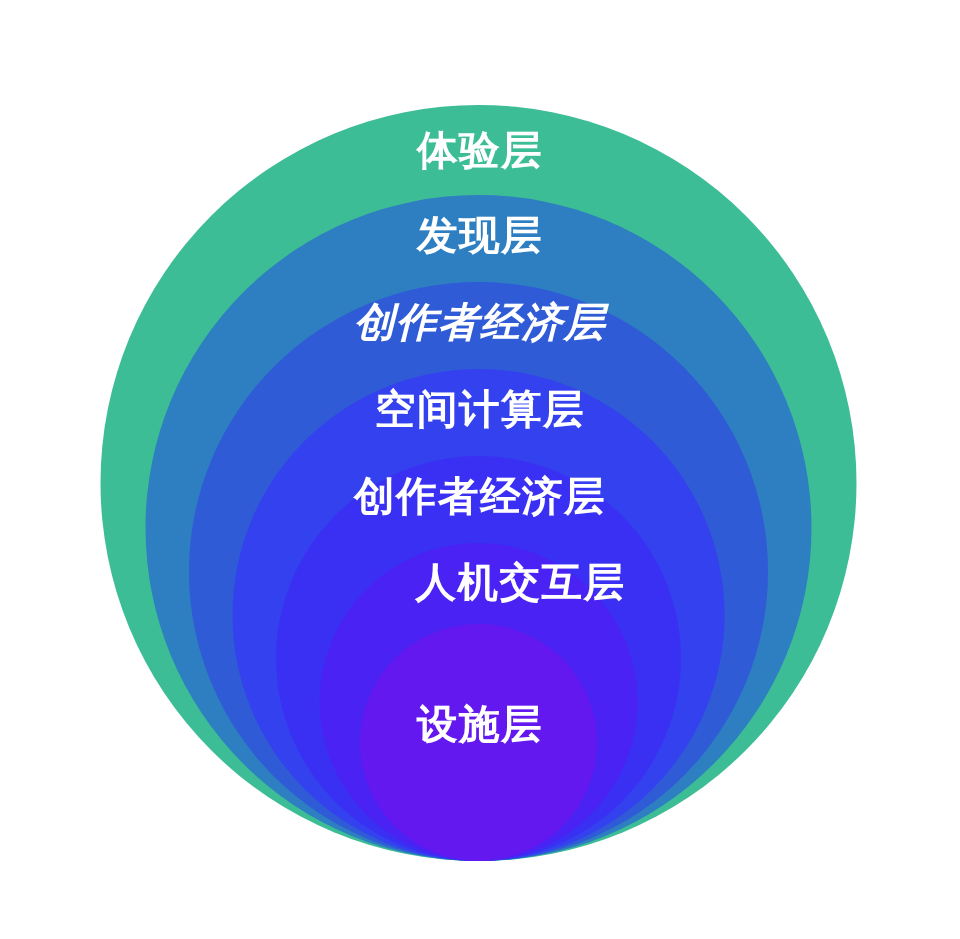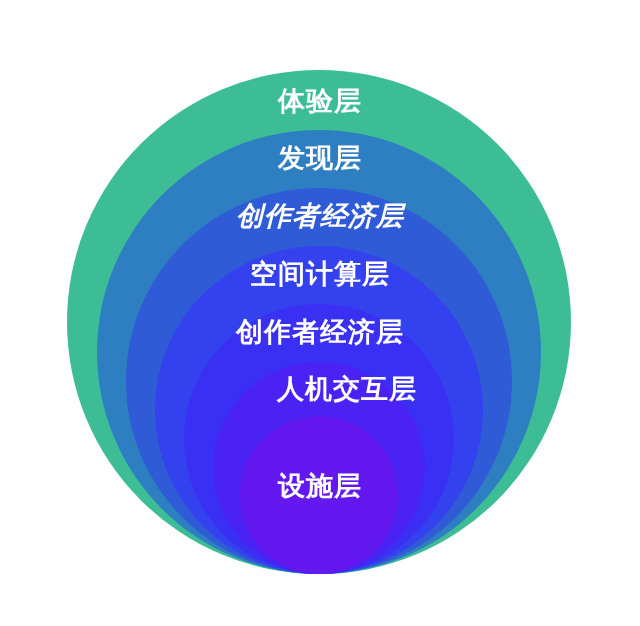--- a/index.html
+++ b/index.html
@@ -49,14 +49,14 @@
   <div class="ring" style="width: 270px; height: 270px; left: 184px; top: 304px; background: rgb(58, 48, 244);"></div>
   <div class="ring" style="width: 212px; height: 212px; left: 213px; top: 362px; background: rgb(74, 34, 243);"></div>
   <div class="ring" style="width: 158px; height: 158px; left: 240px; top: 416px; background: rgb(100, 24, 240);"></div>
 
   <div class="label" style="top: 142px;">发现层</div>
   <div class="label" style="top: 85px;">体验层</div>
   <div class="label" style="top: 200px; font-style: italic;">创作者经济层</div>
   <div class="label" style="top: 258px; text-align: center;">空间计算层</div>
   <div class="label" style="top: 316px;">创作者经济层</div>
   <div class="label" style="top: 373px; padding-left: 27px;">人机交互层</div>
-  <div class="label" style="top: 470px;">设施层</div>
+  <div class="label" style="top: 470px; font-family: Liberation Mono, monospace;">设施层</div>
 </div>
 
 </body></html>

